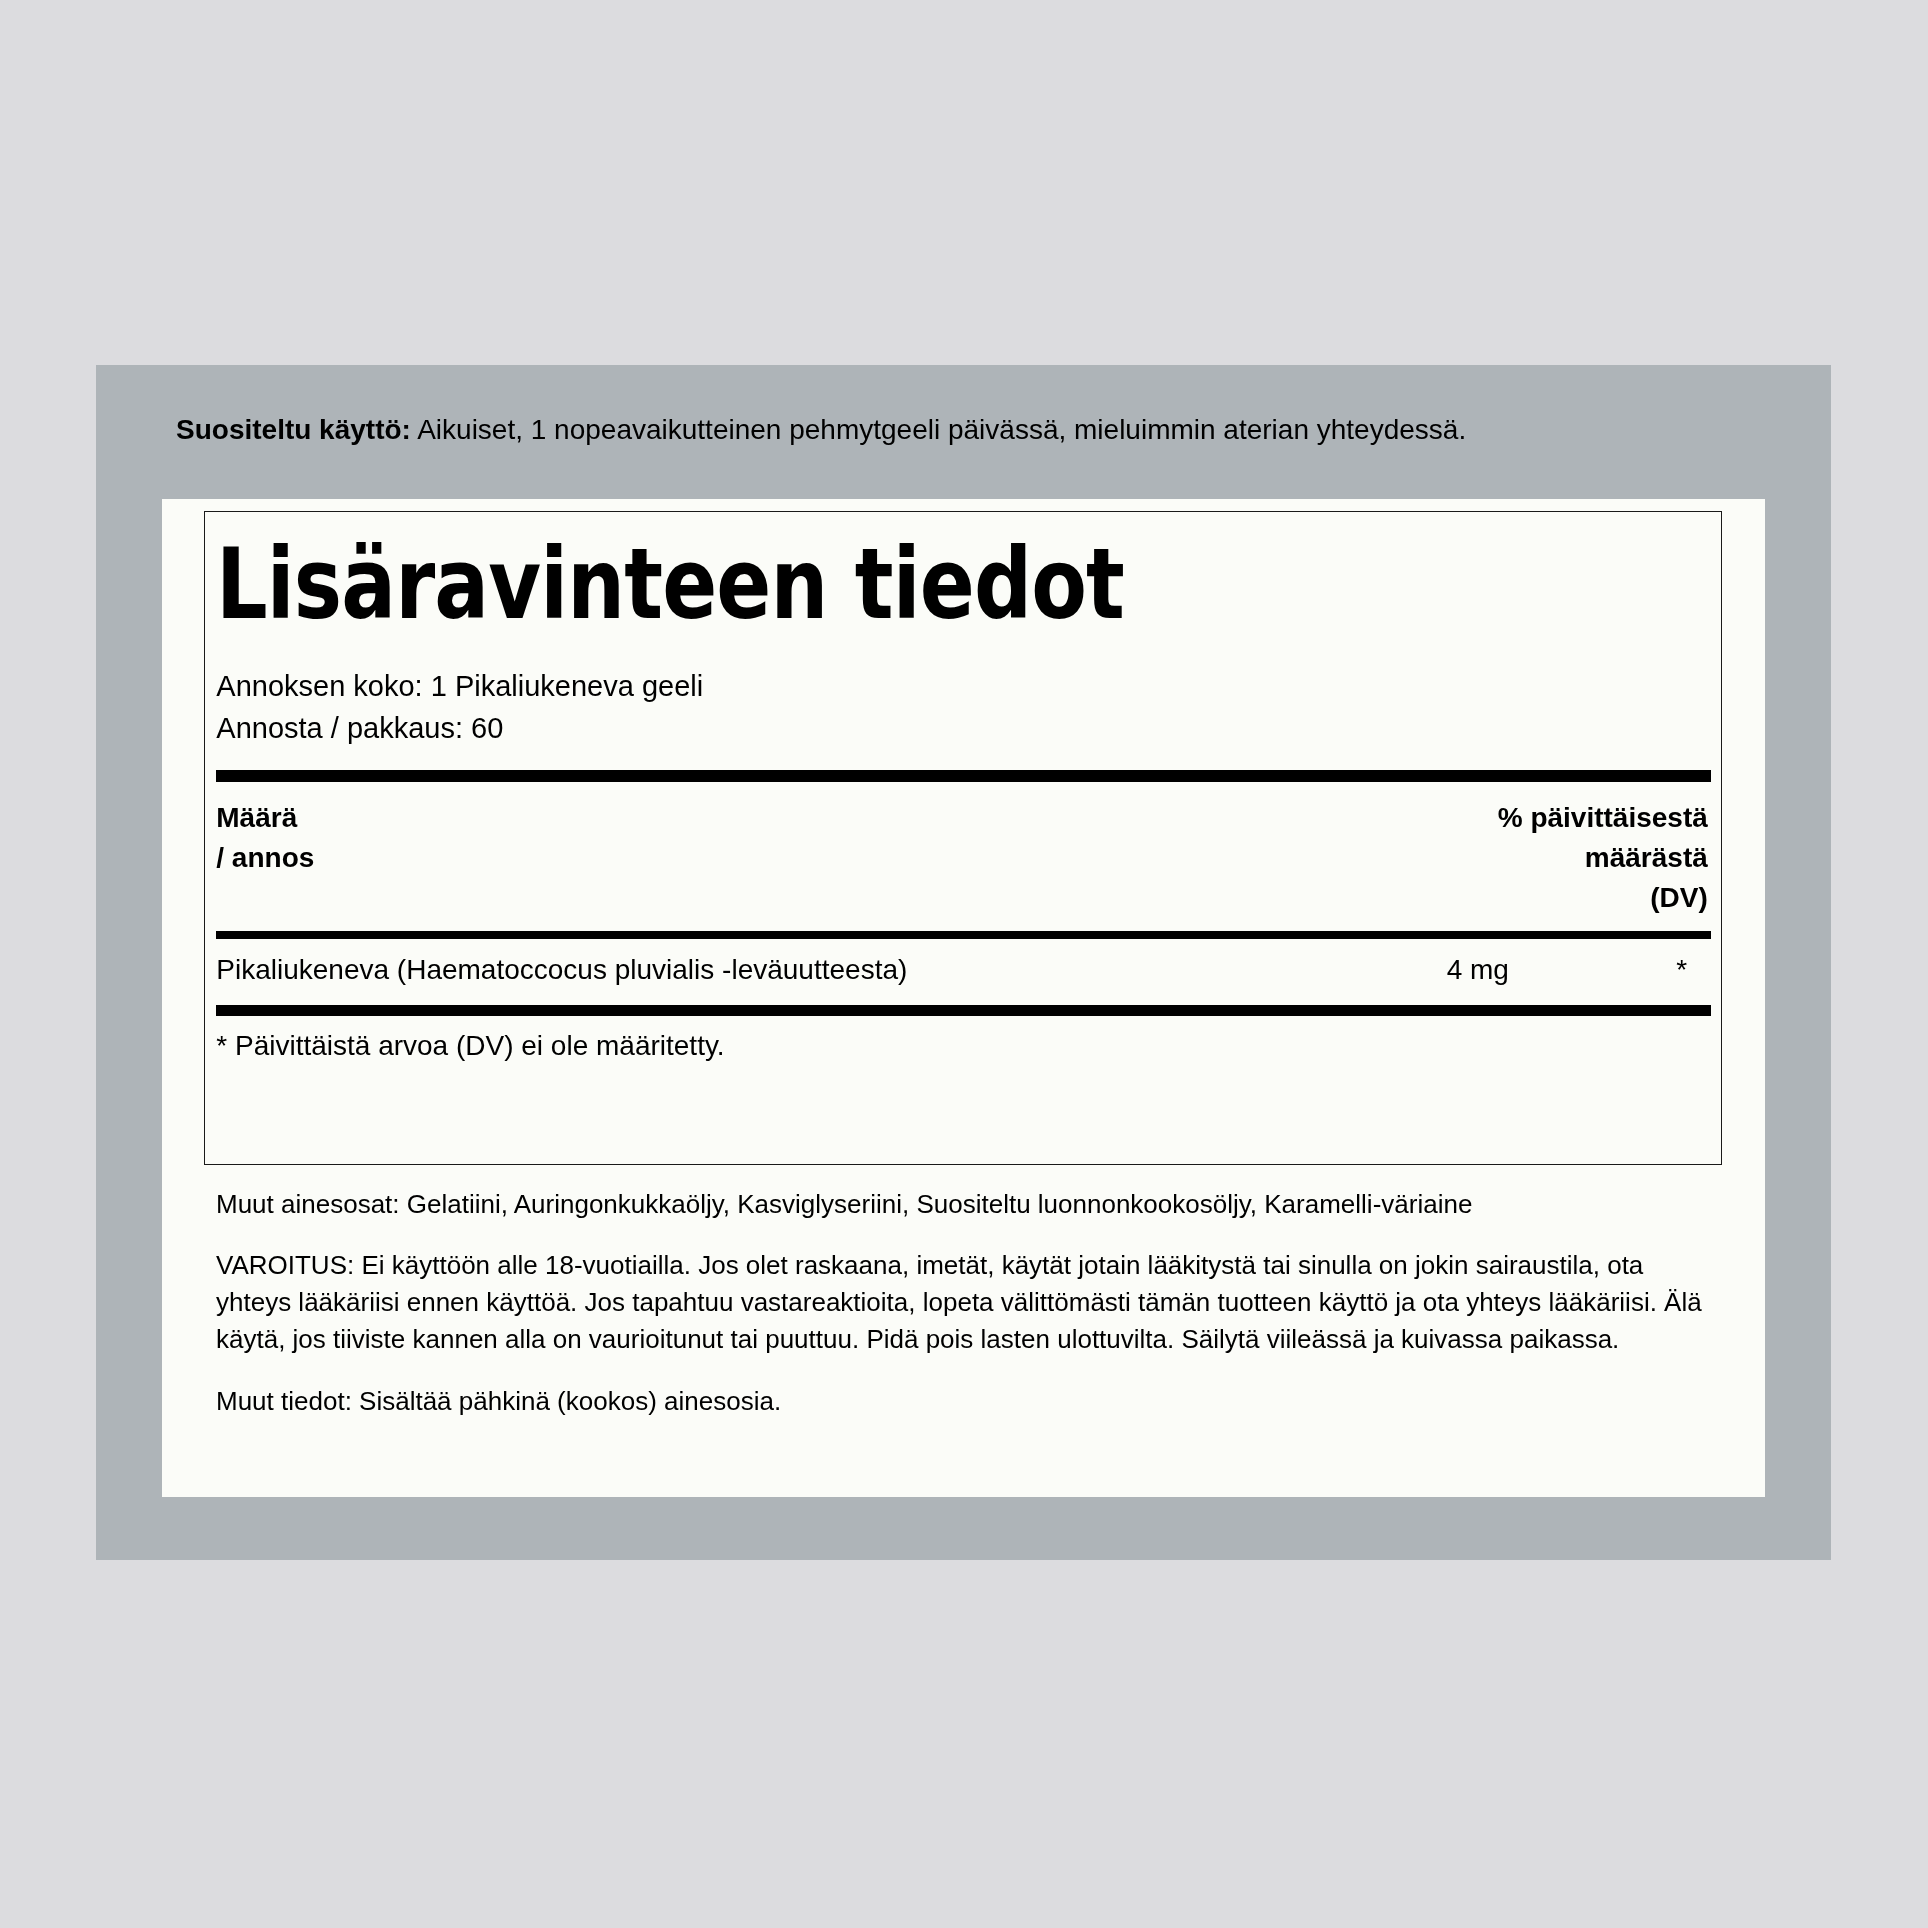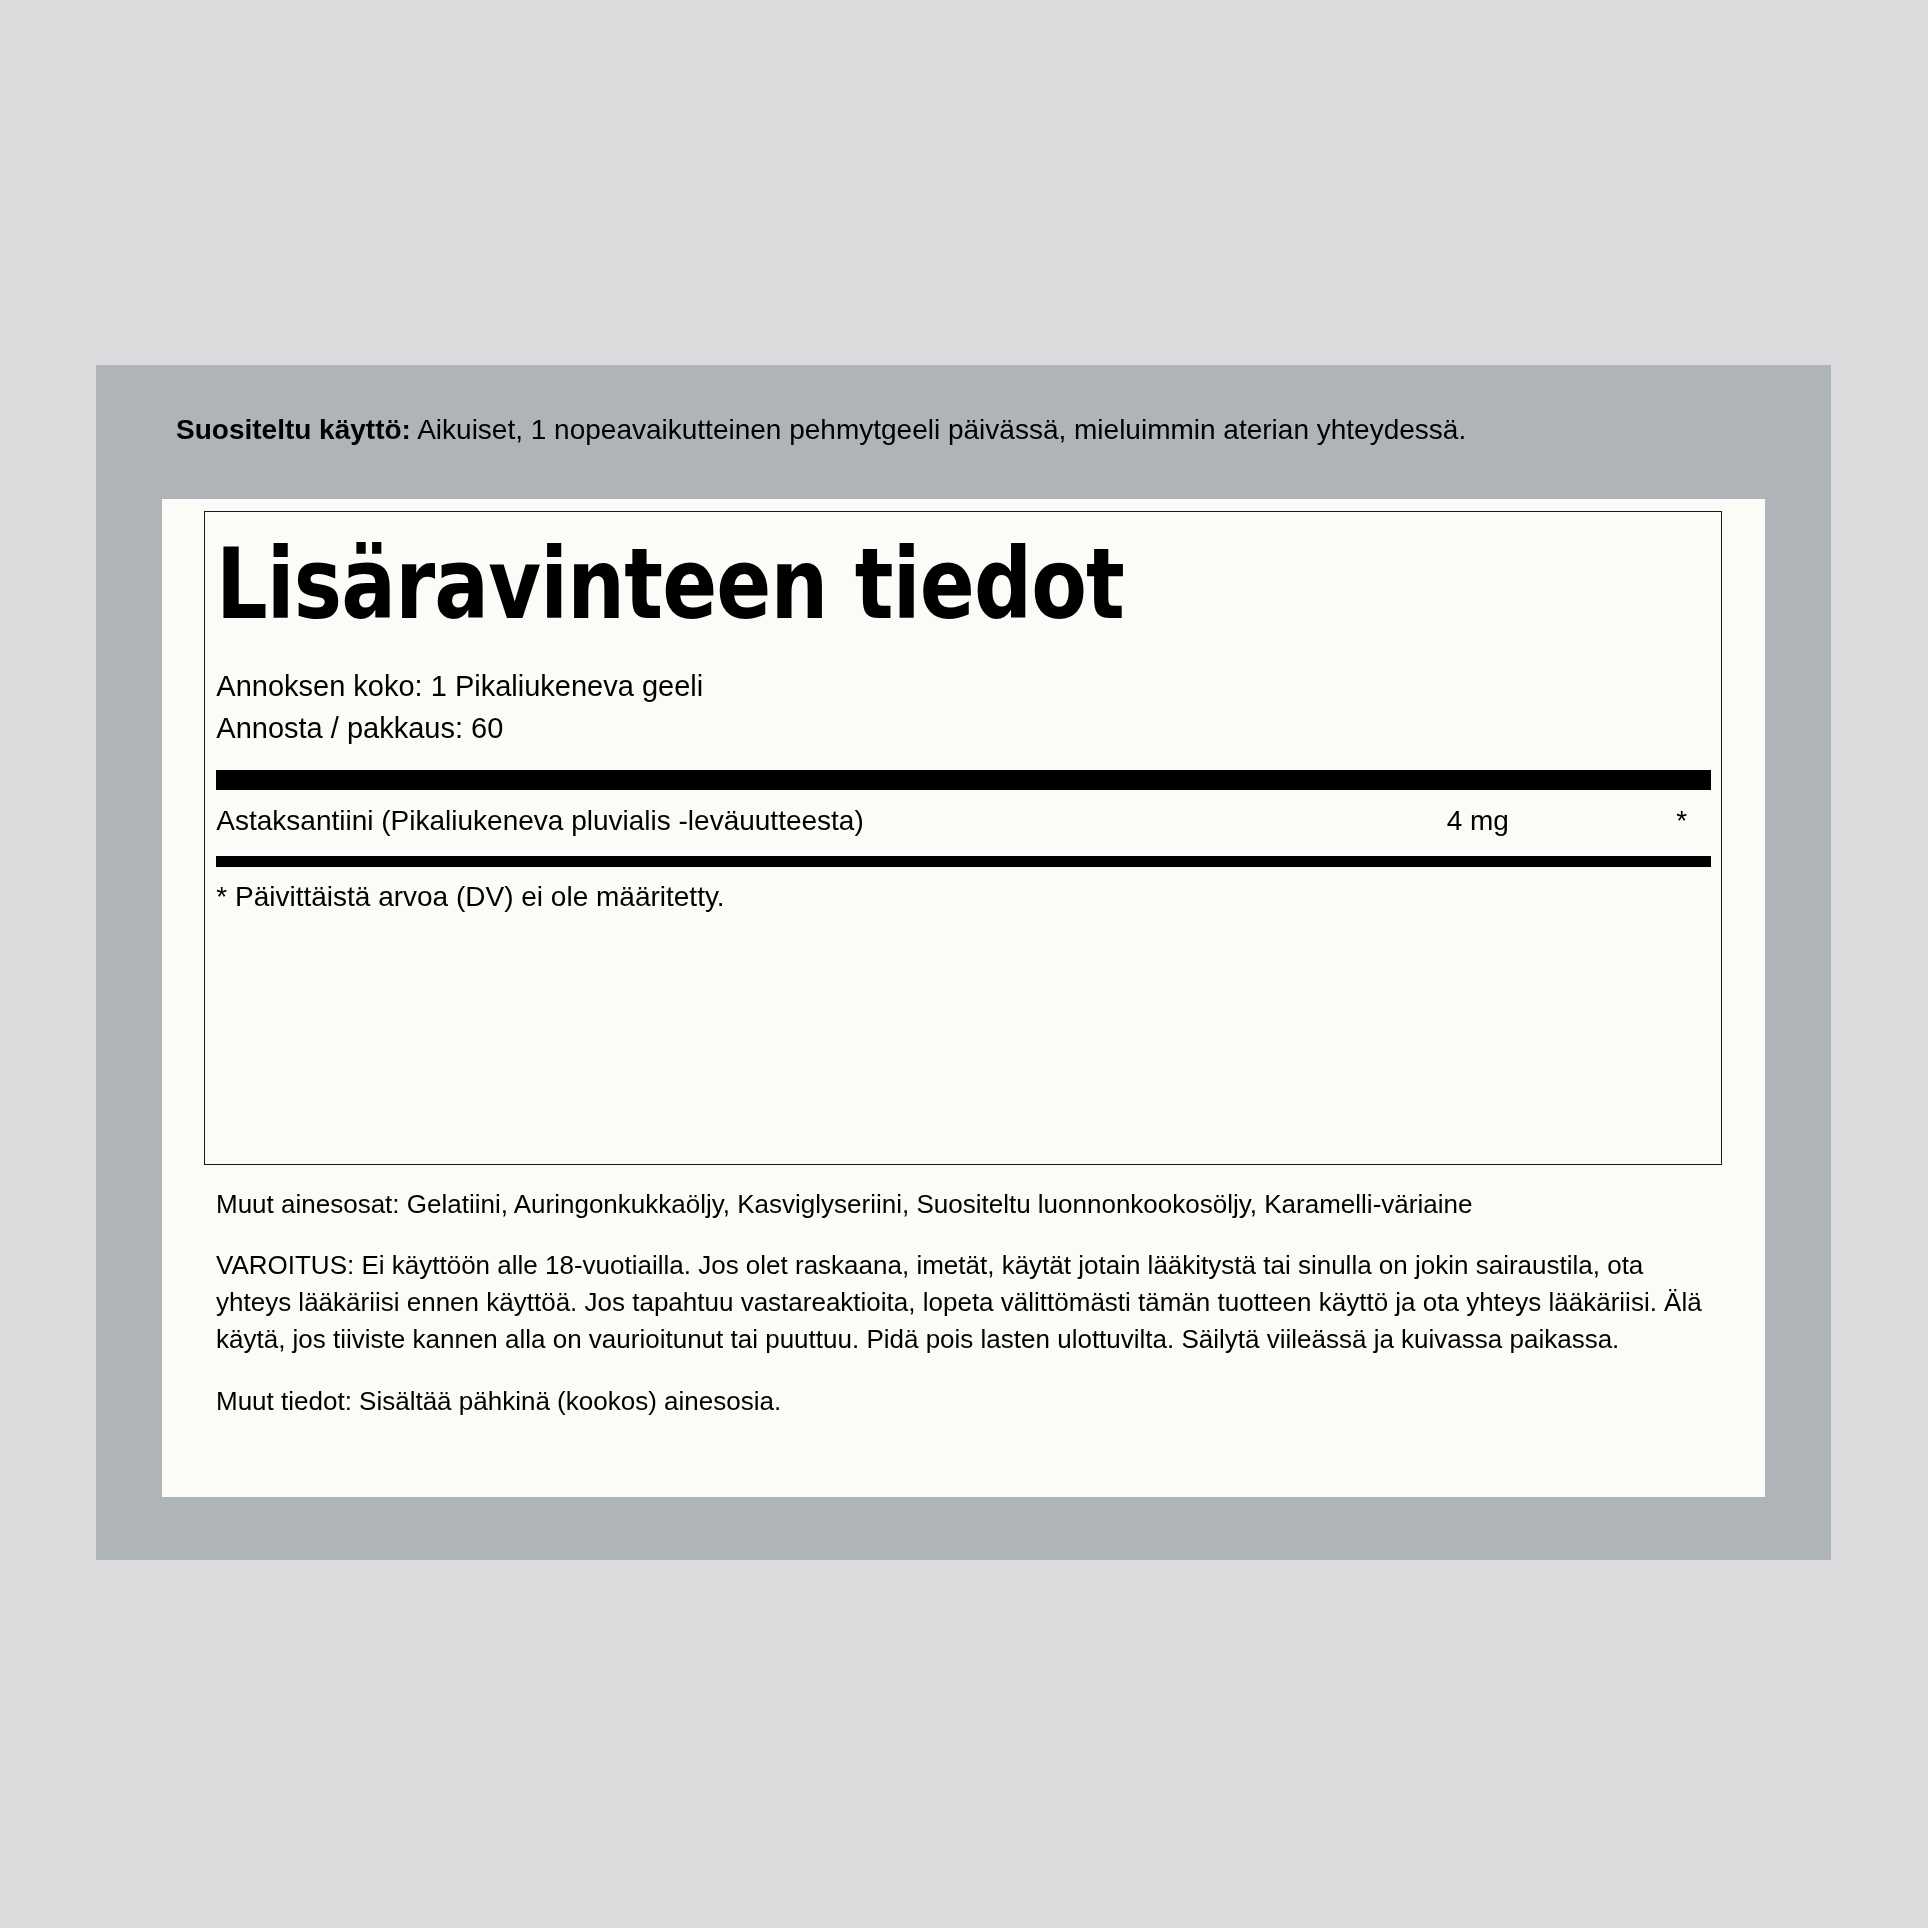--- a/index.html
+++ b/index.html
@@ -154,25 +154,36 @@
       <div class="facts-box">
         <div class="facts-inner">
 
           <div class="facts-title">Lisäravinteen tiedot</div>
 
           <div class="serving-line first">Annoksen koko: 1 Pikaliukeneva geeli</div>
           <div class="serving-line">Annosta / pakkaus: 60</div>
 
           <div class="rule rule-thick"></div>
 
+          <div class="hdr">
+            <div class="hdr-left">
+              <div>Määrä</div>
+              <div>/ annos</div>
+            </div>
+            <div class="hdr-right">
+              <div>% päivittäisestä</div>
+              <div>määrästä</div>
+              <div>(DV)</div>
+            </div>
+          </div>
 
           <div class="rule rule-med"></div>
 
           <div class="nutrient-row">
-            <div class="nutrient-name">Astaksantiini (Pikaliukeneva pluvialis -leväuutteesta)</div>
+            <div class="nutrient-name">Pikaliukeneva (Haematoccocus pluvialis -leväuutteesta)</div>
             <div class="nutrient-amount">4 mg</div>
             <div class="nutrient-dv">*</div>
           </div>
 
           <div class="rule rule-thick2"></div>
 
           <div class="footnote">* Päivittäistä arvoa (DV) ei ole määritetty.</div>
 
         </div>
       </div>

